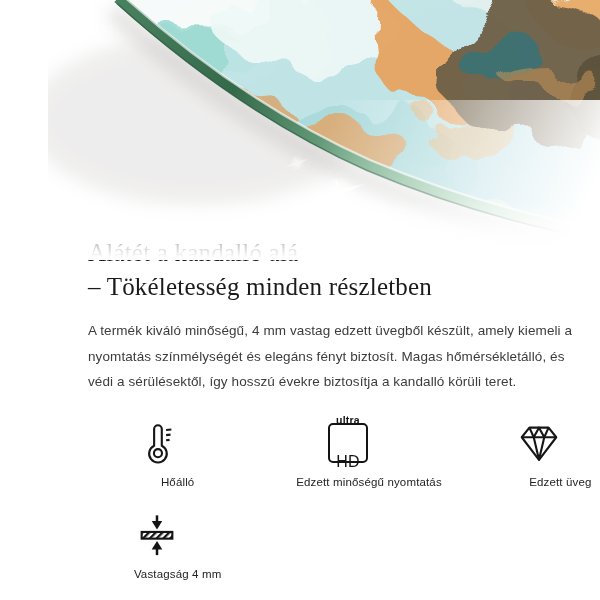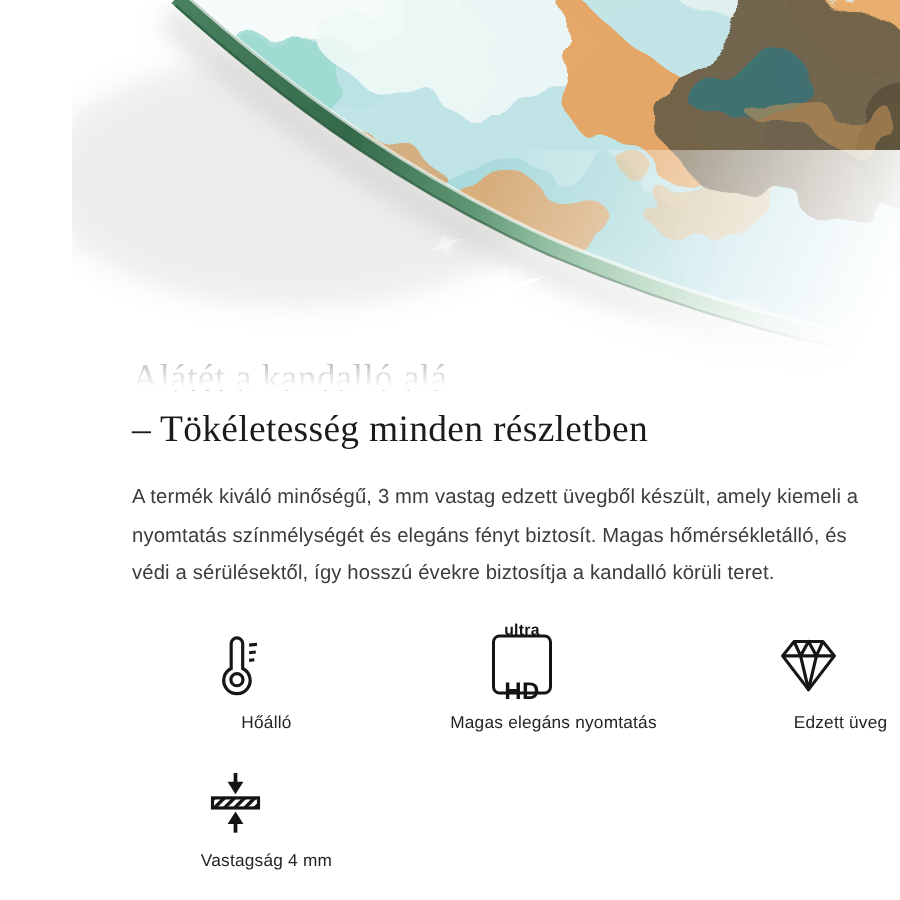--- a/index.html
+++ b/index.html
@@ -39,21 +39,21 @@
     text-align:center;white-space:nowrap;padding-left:42px;
   }
   .icon-stroke{stroke:#161616;fill:none;stroke-width:2.2;}
 
   .uhd-box{
     width:40px;height:40px;border:2.5px solid #141414;border-radius:5px;
     display:flex;flex-direction:column;align-items:center;justify-content:center;
     box-sizing:border-box;color:#141414;gap:28px;
   }
   .uhd-top{font-size:10.5px;font-weight:600;line-height:11px;letter-spacing:.2px;}
-  .uhd-bottom{font-size:16px;font-weight:700;line-height:16px;letter-spacing:.3px;}
+  .uhd-bottom{font-size:16px;font-weight:400;line-height:16px;letter-spacing:.3px;}
 </style>
 </head>
 <body>
 
 <div class="page">
 
   <div class="hero">
     <svg width="600" height="260" viewBox="0 0 600 260">
       <defs>
         <clipPath id="discClip">
@@ -147,21 +147,21 @@
       <rect x="0" y="100" width="600" height="160" fill="url(#fadeDiag)"></rect>
       <rect x="0" y="190" width="600" height="70" fill="url(#fadeBottom)"></rect>
     </svg>
   </div>
 
   <div class="content">
     <h1 class="headline">
       <span>Alátét a kandalló alá</span><br>
       <span>– Tökéletesség minden részletben</span>
     </h1>
-    <p class="description">A termék kiváló minőségű, 3 mm vastag edzett üvegből készült, amely kiemeli a nyomtatás színmélységét és elegáns fényt biztosít. Magas hőmérsékletálló, és védi a sérülésektől, így hosszú évekre biztosítja a kandalló körüli teret.</p>
+    <p class="description">A termék kiváló minőségű, 4 mm vastag edzett üvegből készült, amely kiemeli a nyomtatás színmélységét és elegáns fényt biztosít. Magas hőmérsékletálló, és védi a sérülésektől, így hosszú évekre biztosítja a kandalló körüli teret.</p>
   </div>
 
   <div class="features">
 
     <div class="feature">
       <div class="icon-box">
         <svg width="46" height="46" viewBox="0 0 48 48">
           <path class="icon-stroke" d="M21,26.8 V9.5 a4,4 0 0 1 8,0 V26.8 a9.2,9.2 0 1 1 -8,0 Z"></path>
           <circle class="icon-stroke" cx="25" cy="34.6" r="4.2" stroke-width="2"></circle>
           <path class="icon-stroke" stroke-width="2" d="M33.5,10.5 l5.5,-0.6 M33.5,15.8 l4.6,-0.5 M33.5,21.1 l3.6,-0.4"></path>
@@ -170,21 +170,21 @@
       <div class="feature-label">Hőálló</div>
     </div>
 
     <div class="feature">
       <div class="icon-box">
         <div class="uhd-box">
           <span class="uhd-top">ultra</span>
           <span class="uhd-bottom">HD</span>
         </div>
       </div>
-      <div class="feature-label">Magas elegáns nyomtatás</div>
+      <div class="feature-label">Edzett minőségű nyomtatás</div>
     </div>
 
 
     <div class="feature">
       <div class="icon-box">
         <svg width="46" height="46" viewBox="0 0 48 48">
           <g class="icon-stroke" stroke-width="2" stroke-linejoin="round">
             <path d="M14,8 H34 L42,18 L24,41.5 L6,18 Z"></path>
             <path d="M6,18 H42"></path>
             <path d="M14,8 L18.5,18 L24,8 L29.5,18 L34,8"></path>

